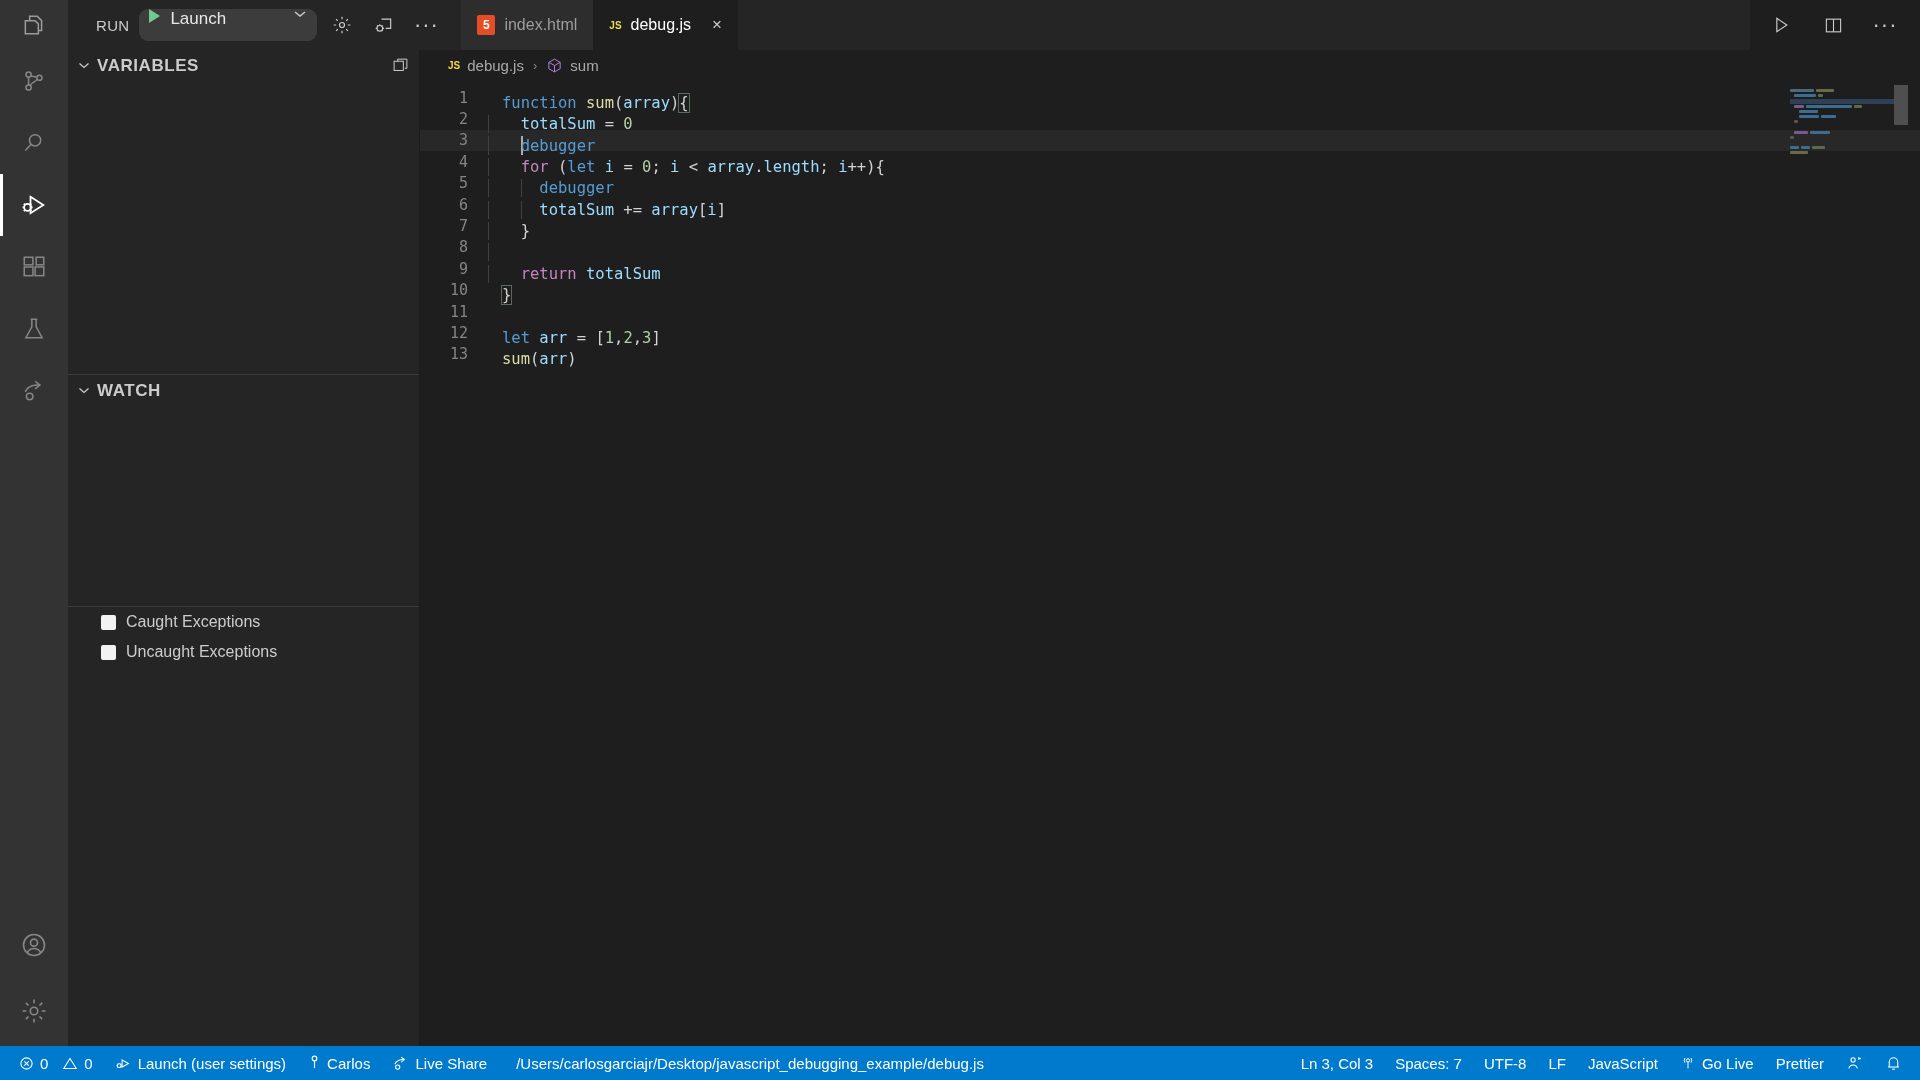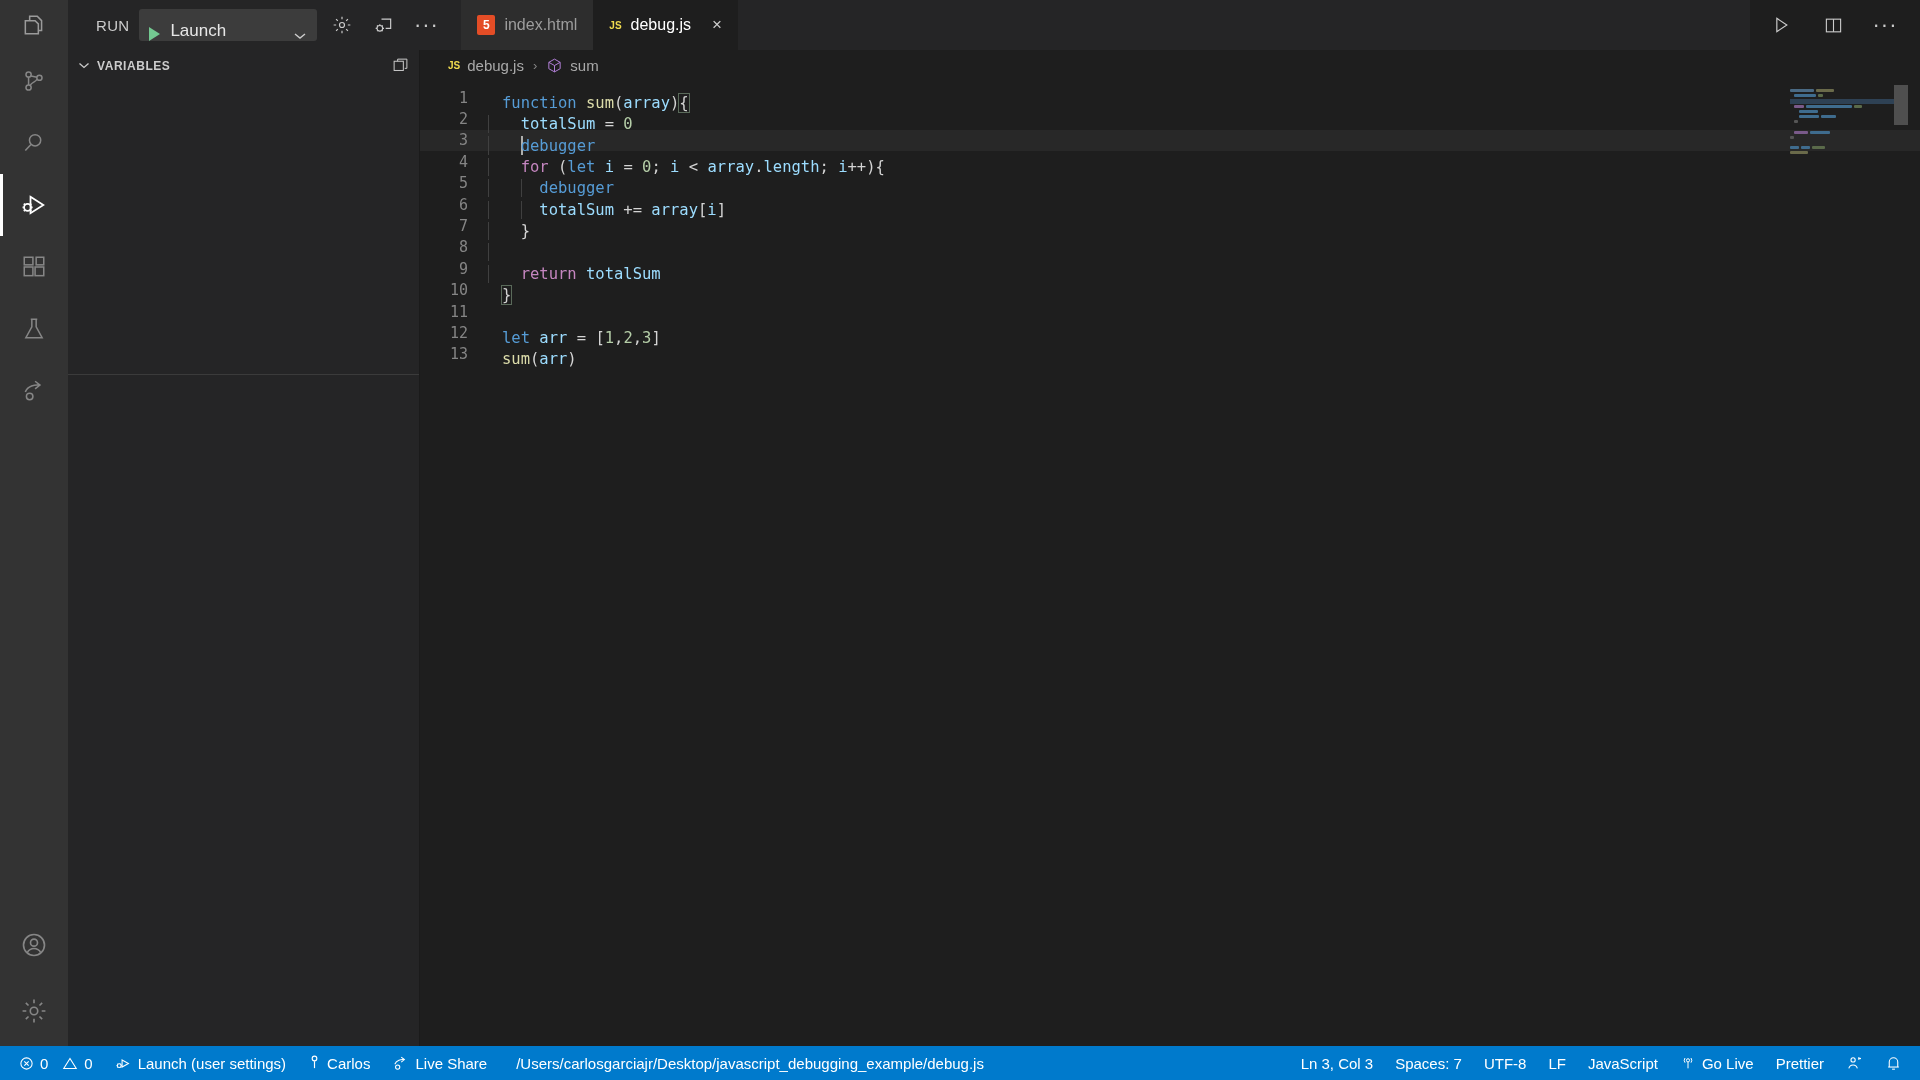--- a/index.html
+++ b/index.html
@@ -22,23 +22,23 @@
     flex:1; height:50px; background:#252526;
     display:flex; align-items:center;
   }
 
   
   .run-label {
     color:#cccccc; font-size:15px; letter-spacing:.3px;
     margin-left:28px; margin-right:10px;text-align:right;
   }
   .launch-select {
-    display:flex; align-items:flex-end; gap:10px;
+    display:flex; align-items:flex-start; gap:10px;
     background:#3c3c3c; height:32px; width:178px;
-    border-radius:3px; padding:0 8px;
+    border-radius:9px; padding:0 8px;
   }
   .launch-select .play-tri {
     width:0; height:0; border-left:11px solid #73c991;
     border-top:7px solid transparent; border-bottom:7px solid transparent;
     margin-left:2px;
   }
   .launch-select .lsname { color:#e7e7e7; font-size:17px; flex:1; }
   .launch-select .chev { color:#cccccc; font-size:14px; margin-right:2px; }
   .icon-btn {
     width:34px; height:34px; display:flex; align-items:center;
@@ -92,21 +92,21 @@
     width:352px; background:#252526; flex:0 0 352px;
     display:flex; flex-direction:column; border-right:1px solid #1b1b1b;
   }
   .panel { display:flex; flex-direction:column; border-bottom:1px solid #3b3b3b; }
   .panel-head {
     height:31px; display:flex; align-items:center; gap:7px;
     padding:0 10px; cursor:pointer; flex:0 0 31px;
   }
   .panel-head .chev { color:#cccccc; font-size:11px; width:12px; text-align:center; }
   .panel-head .ptitle {
-    color:#cccccc; font-size:12px; font-weight:bold; letter-spacing:.55px;
+    color:#cccccc; font-size:17px; font-weight:bold; letter-spacing:.55px;
   }
   .panel-head .head-action { margin-left:auto; color:#cccccc; display:flex; align-items:center; }
   .panel-body { overflow:hidden; }
 
   .bp-row {
     display:flex; align-items:center; gap:10px;
     height:30px; padding-left:33px; color:#cccccc; font-size:16px; cursor:pointer;
   }
   .bp-box {
     width:15px; height:15px; background:#f3f3f3; border-radius:2px; flex:0 0 15px;
@@ -341,23 +341,44 @@
           <span class="head-action">
             <svg width="17" height="17" viewBox="0 0 24 24" fill="none" stroke="#cccccc" stroke-width="1.4">
               <rect x="3" y="6" width="13" height="13"></rect>
                 <path d="M8 6V3h13v13h-3"></path>
             </svg>
           </span>
         </div>
         <div class="panel-body"></div>
       </div>
 
+      <div class="panel" style="flex:0 0 232px;">
+        <div class="panel-head">
+          <span class="chev">
+            <svg width="12" height="9" viewBox="0 0 12 9" fill="none" stroke="#cccccc" stroke-width="1.3">
+                <path d="M1.5 2.5L6 6.5l4.5-4"></path>
+              </svg>
+          </span>
+          <span class="ptitle">WATCH</span>
+        </div>
+        <div class="panel-body"></div>
+      </div>
 
 
       <div class="panel" style="flex:0 0 98px;border-bottom:none;">
+        <div class="panel-body">
+          <div class="bp-row">
+            <span class="bp-box"></span>
+            <span>Caught Exceptions</span>
+          </div>
+          <div class="bp-row">
+            <span class="bp-box"></span>
+            <span>Uncaught Exceptions</span>
+          </div>
+        </div>
       </div>
     </div>
 
     <div class="editor">
       <div class="breadcrumb">
         <span class="bc-item">
           <span class="js-icon">JS</span>
           <span>debug.js</span>
         </span>
         <span class="sep">›</span>

